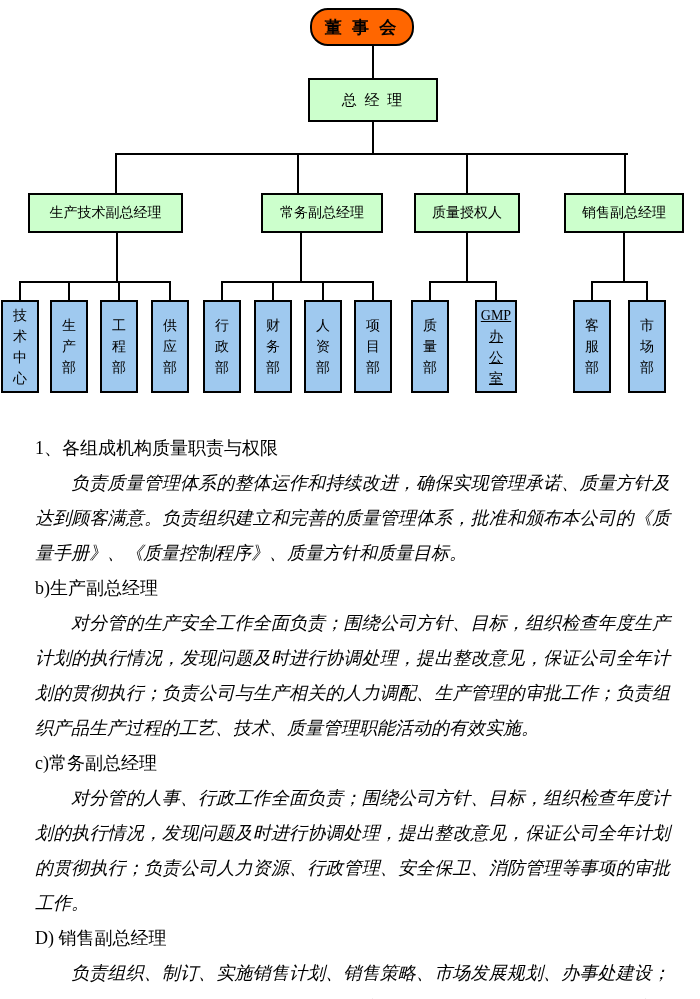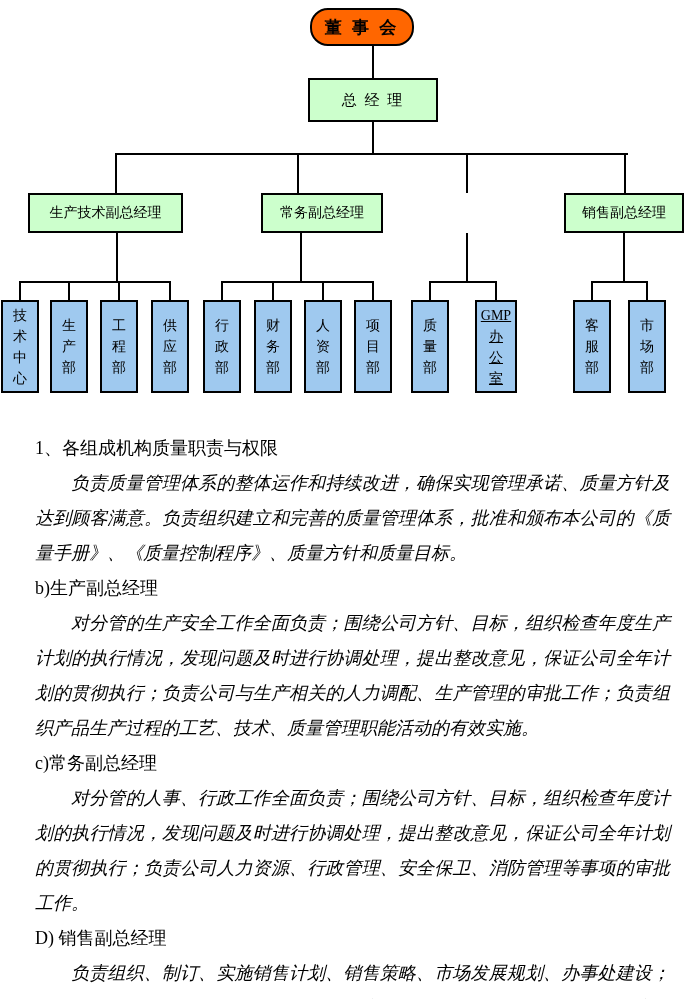--- a/index.html
+++ b/index.html
@@ -48,20 +48,21 @@
 
 <div class="page">
 
   <div class="chart">
 
     <div class="box board">董 事 会</div>
     <div class="box gm">总 经 理</div>
 
     <div class="box mgr m0">生产技术副总经理</div>
     <div class="box mgr m1">常务副总经理</div>
+    <div class="box mgr m2">质量授权人</div>
     <div class="box mgr m3">销售副总经理</div>
 
     <div class="box dept d0">技
 术
 中
 心</div>
     <div class="box dept d1">生
 产
 部</div>
     <div class="box dept d2">工

